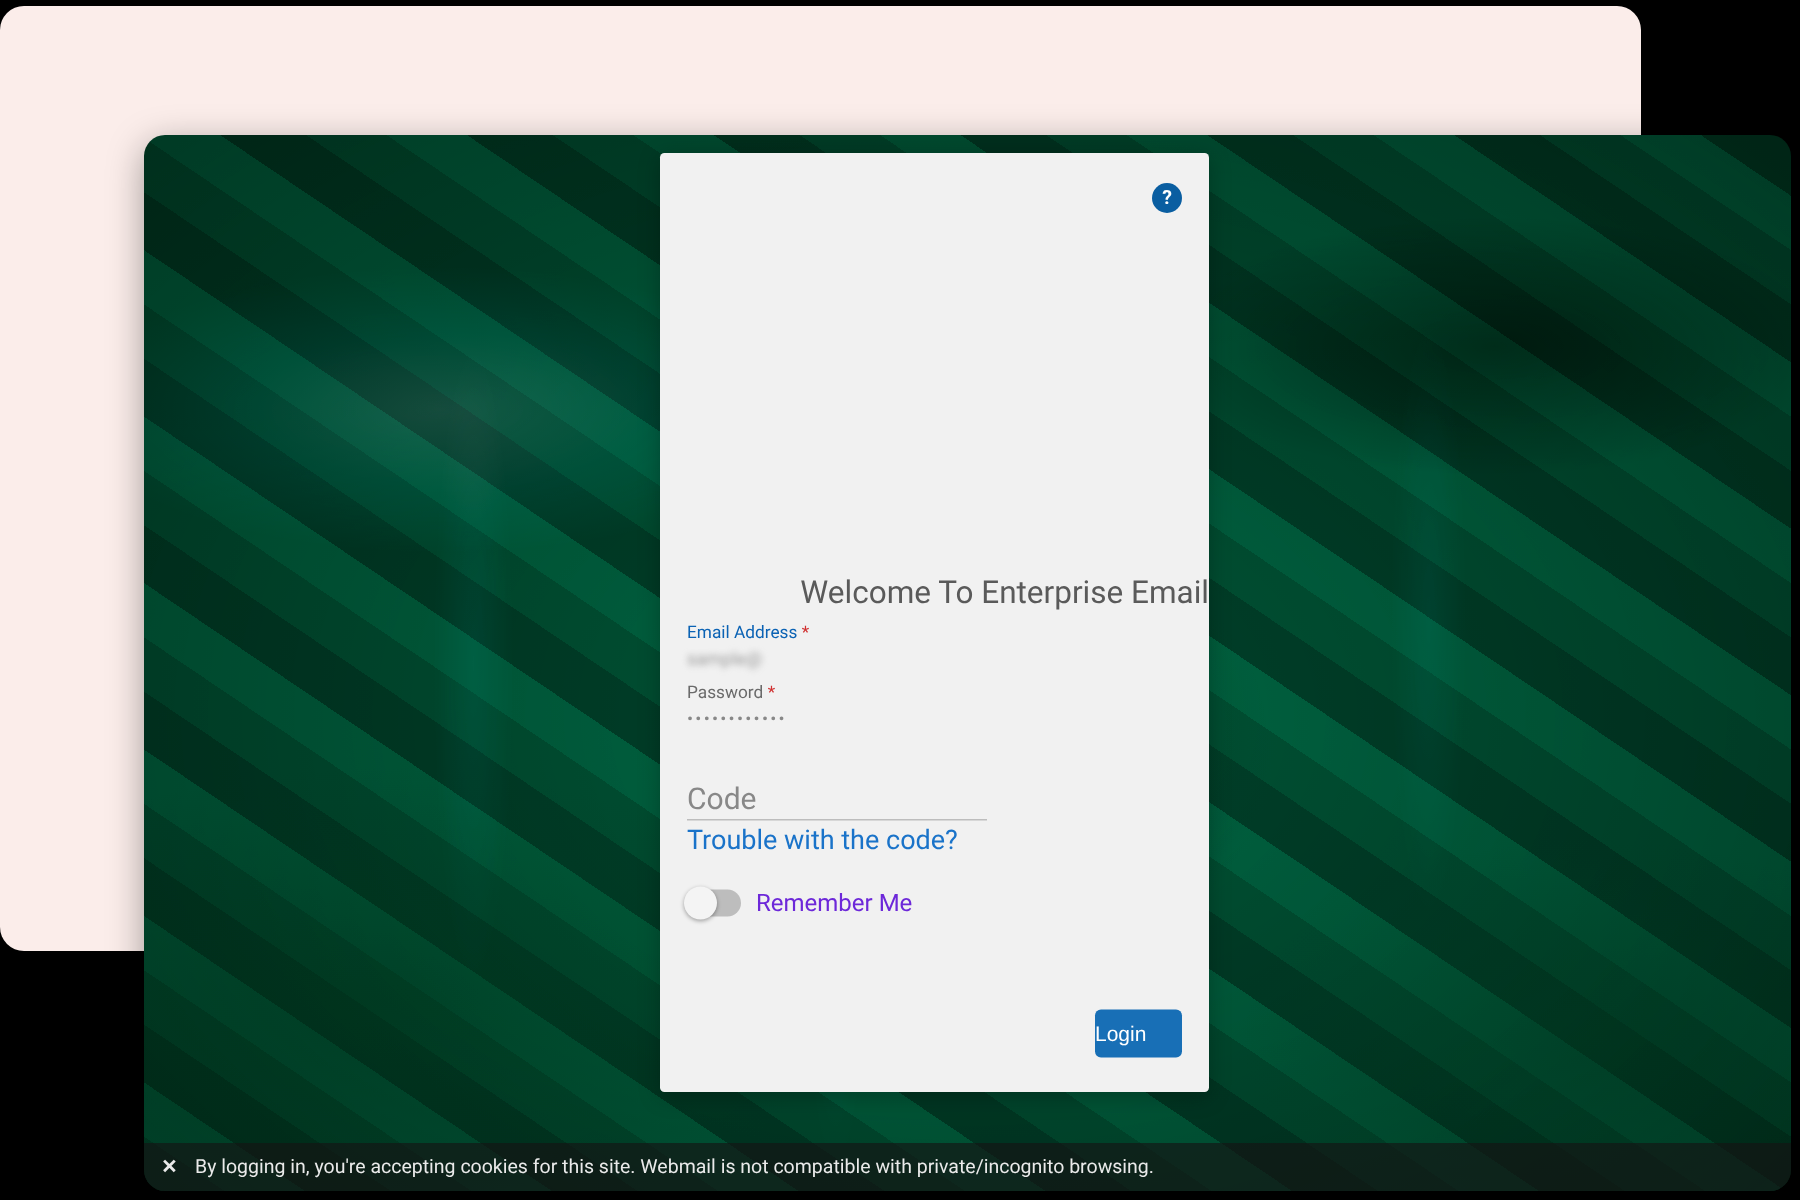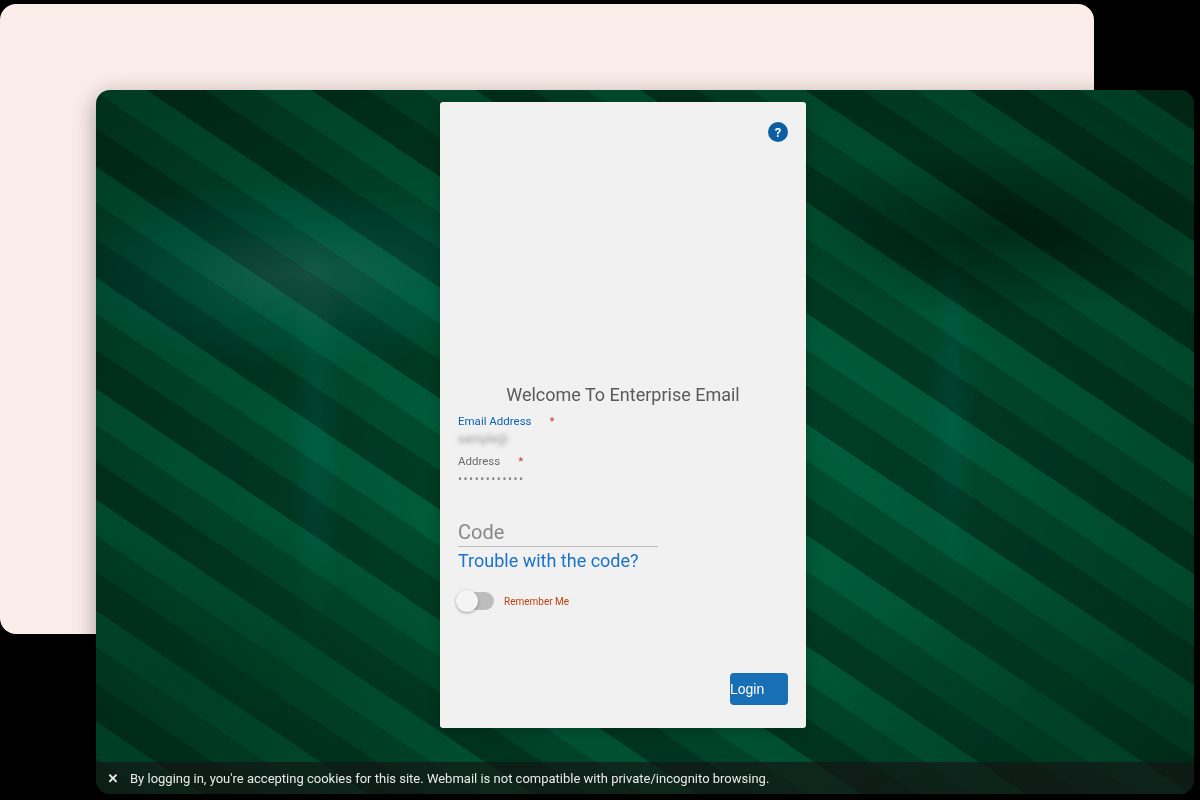--- a/index.html
+++ b/index.html
@@ -88,39 +88,39 @@
       justify-content: center;
       font-size: 13px;
       font-weight: 700;
       cursor: pointer;
     }
 
     .card-title {
       position: absolute;
       top: 282px;
       left: 0; right: 0;
-      text-align: center;
-      font-size: 18px;
+      text-align: right;
+      font-size: 21px;
       font-weight: 400;
       color: #5a5a5a;
     }
 
     .field-group {
       position: absolute;
       left: 18px; right: 18px;
     }
     .fg-email { top: 312px; }
     .fg-pass  { top: 352px; }
     .fg-code  { top: 418px; width: 200px; right: auto; border-bottom: 1px solid #bdbdbd; padding-bottom: 2px; }
 
     .field-label {
       font-size: 11.5px;
       color: #6a6a6a;
       display: flex;
-      gap: 18px;
+      gap: 3px;
     }
     .field-label.accent { color: #0a62b4; }
     .req-star { color: #d03030; font-size: 11.5px; }
 
     .field-value {
       margin-top: 4px;
       font-size: 12px;
       color: #9a9a9a;
       filter: blur(2px);
     }
@@ -159,21 +159,21 @@
       cursor: pointer;
     }
     .toggle-knob {
       position: absolute;
       left: -2px; top: -2px;
       width: 22px; height: 22px;
       background: #f4f4f4;
       border-radius: 50%;
       box-shadow: 0 1px 3px rgba(0,0,0,0.35);
     }
-    .remember-label { font-size: 10px; color: #c2410c; }
+    .remember-label { font-size: 16px; color: #6d28d9; }
 
     .error-msg {
       position: absolute;
       left: 18px; right: 18px;
       top: 522px;
       color: #e23333;
       font-size: 13.5px;
       text-align: center;
       line-height: 1.5;
     }
@@ -230,21 +230,21 @@
     <div class="field-group fg-email">
       <div class="field-label accent">
         <span>Email Address</span>
         <span class="req-star">*</span>
       </div>
       <div class="field-value">sample@</div>
     </div>
 
     <div class="field-group fg-pass">
       <div class="field-label">
-        <span>Address</span>
+        <span>Password</span>
         <span class="req-star">*</span>
       </div>
       <div class="field-value dots">••••••••••••</div>
     </div>
 
     <div class="field-group fg-code">
       <div class="code-label">Code</div>
     </div>
 
     <div class="trouble-link">Trouble with the code?</div>

